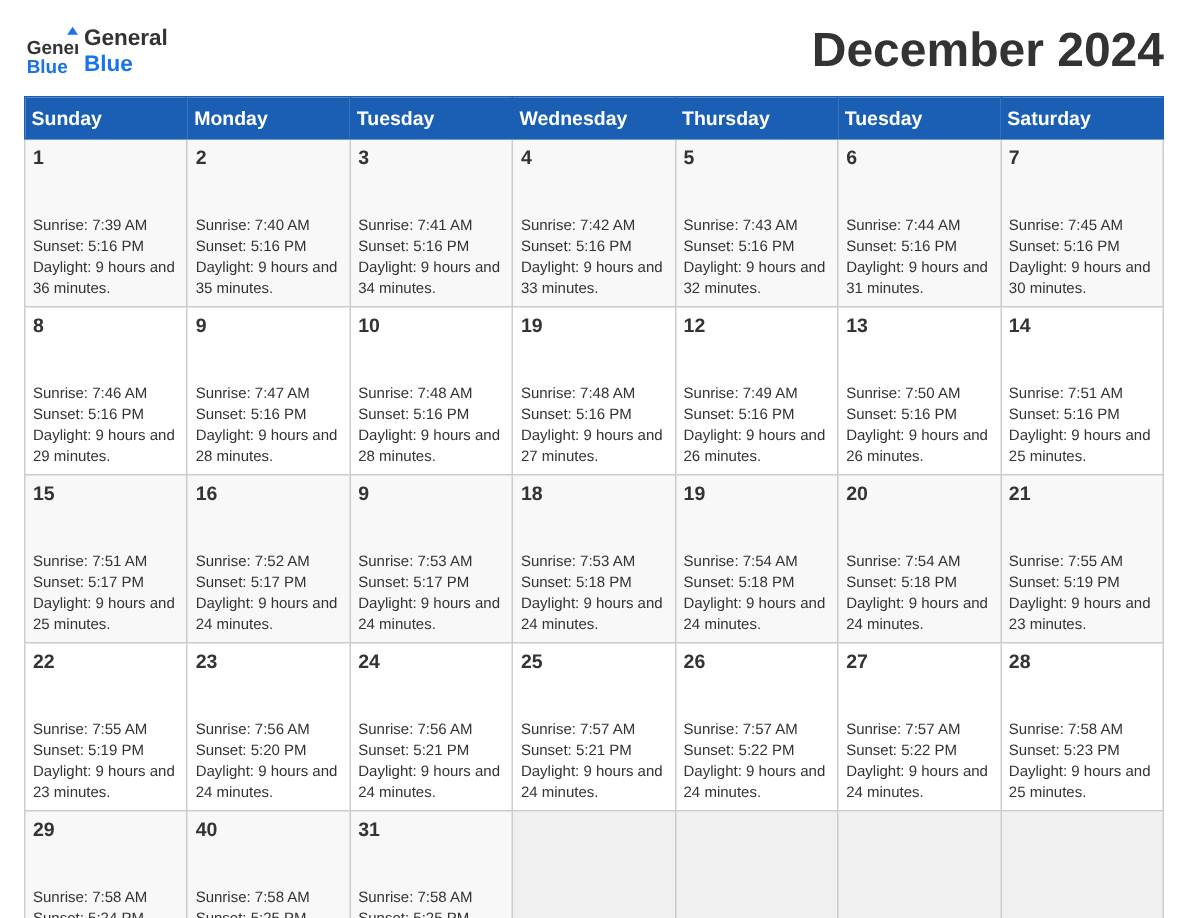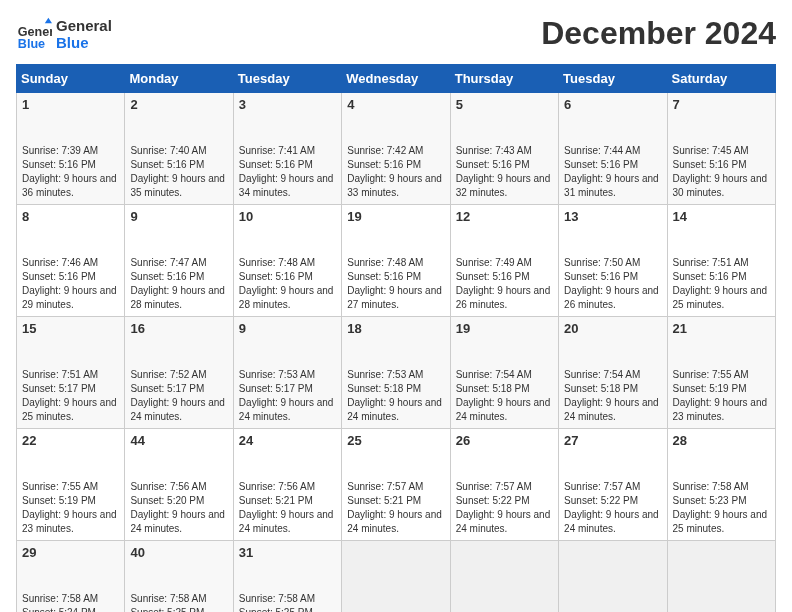--- a/index.html
+++ b/index.html
@@ -294,21 +294,21 @@
       <tr>
         <td>
           <span class="day-number">22</span>
           <div class="day-detail">
             Sunrise: 7:55 AM<br>
             Sunset: 5:19 PM<br>
             Daylight: 9 hours and 23 minutes.
           </div>
         </td>
         <td>
-          <span class="day-number">44</span>
+          <span class="day-number">23</span>
           <div class="day-detail">
             Sunrise: 7:56 AM<br>
             Sunset: 5:20 PM<br>
             Daylight: 9 hours and 24 minutes.
           </div>
         </td>
         <td>
           <span class="day-number">24</span>
           <div class="day-detail">
             Sunrise: 7:56 AM<br>

